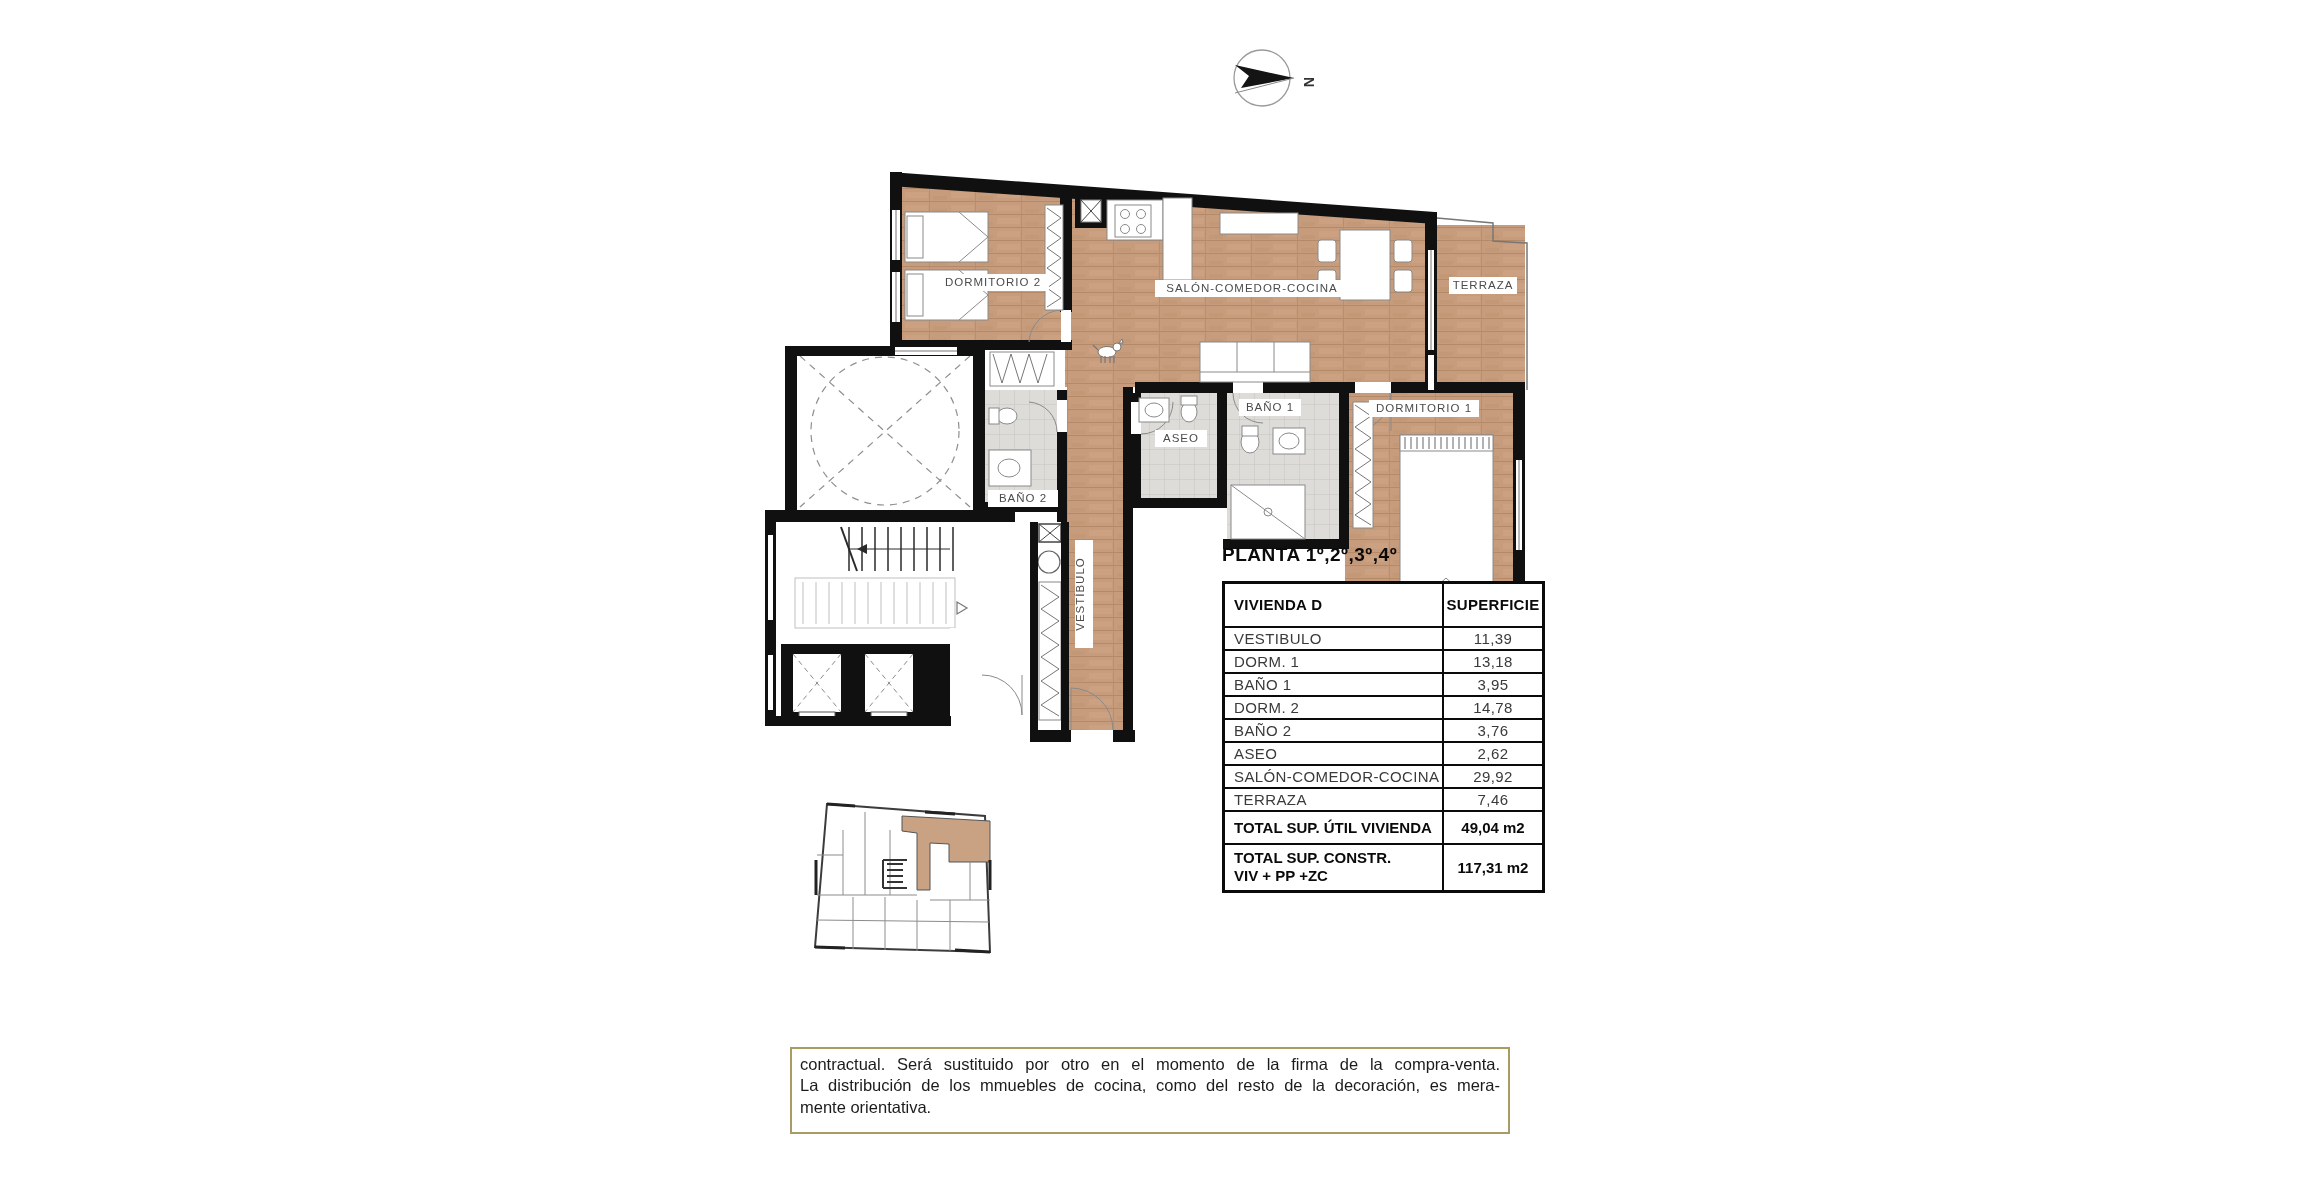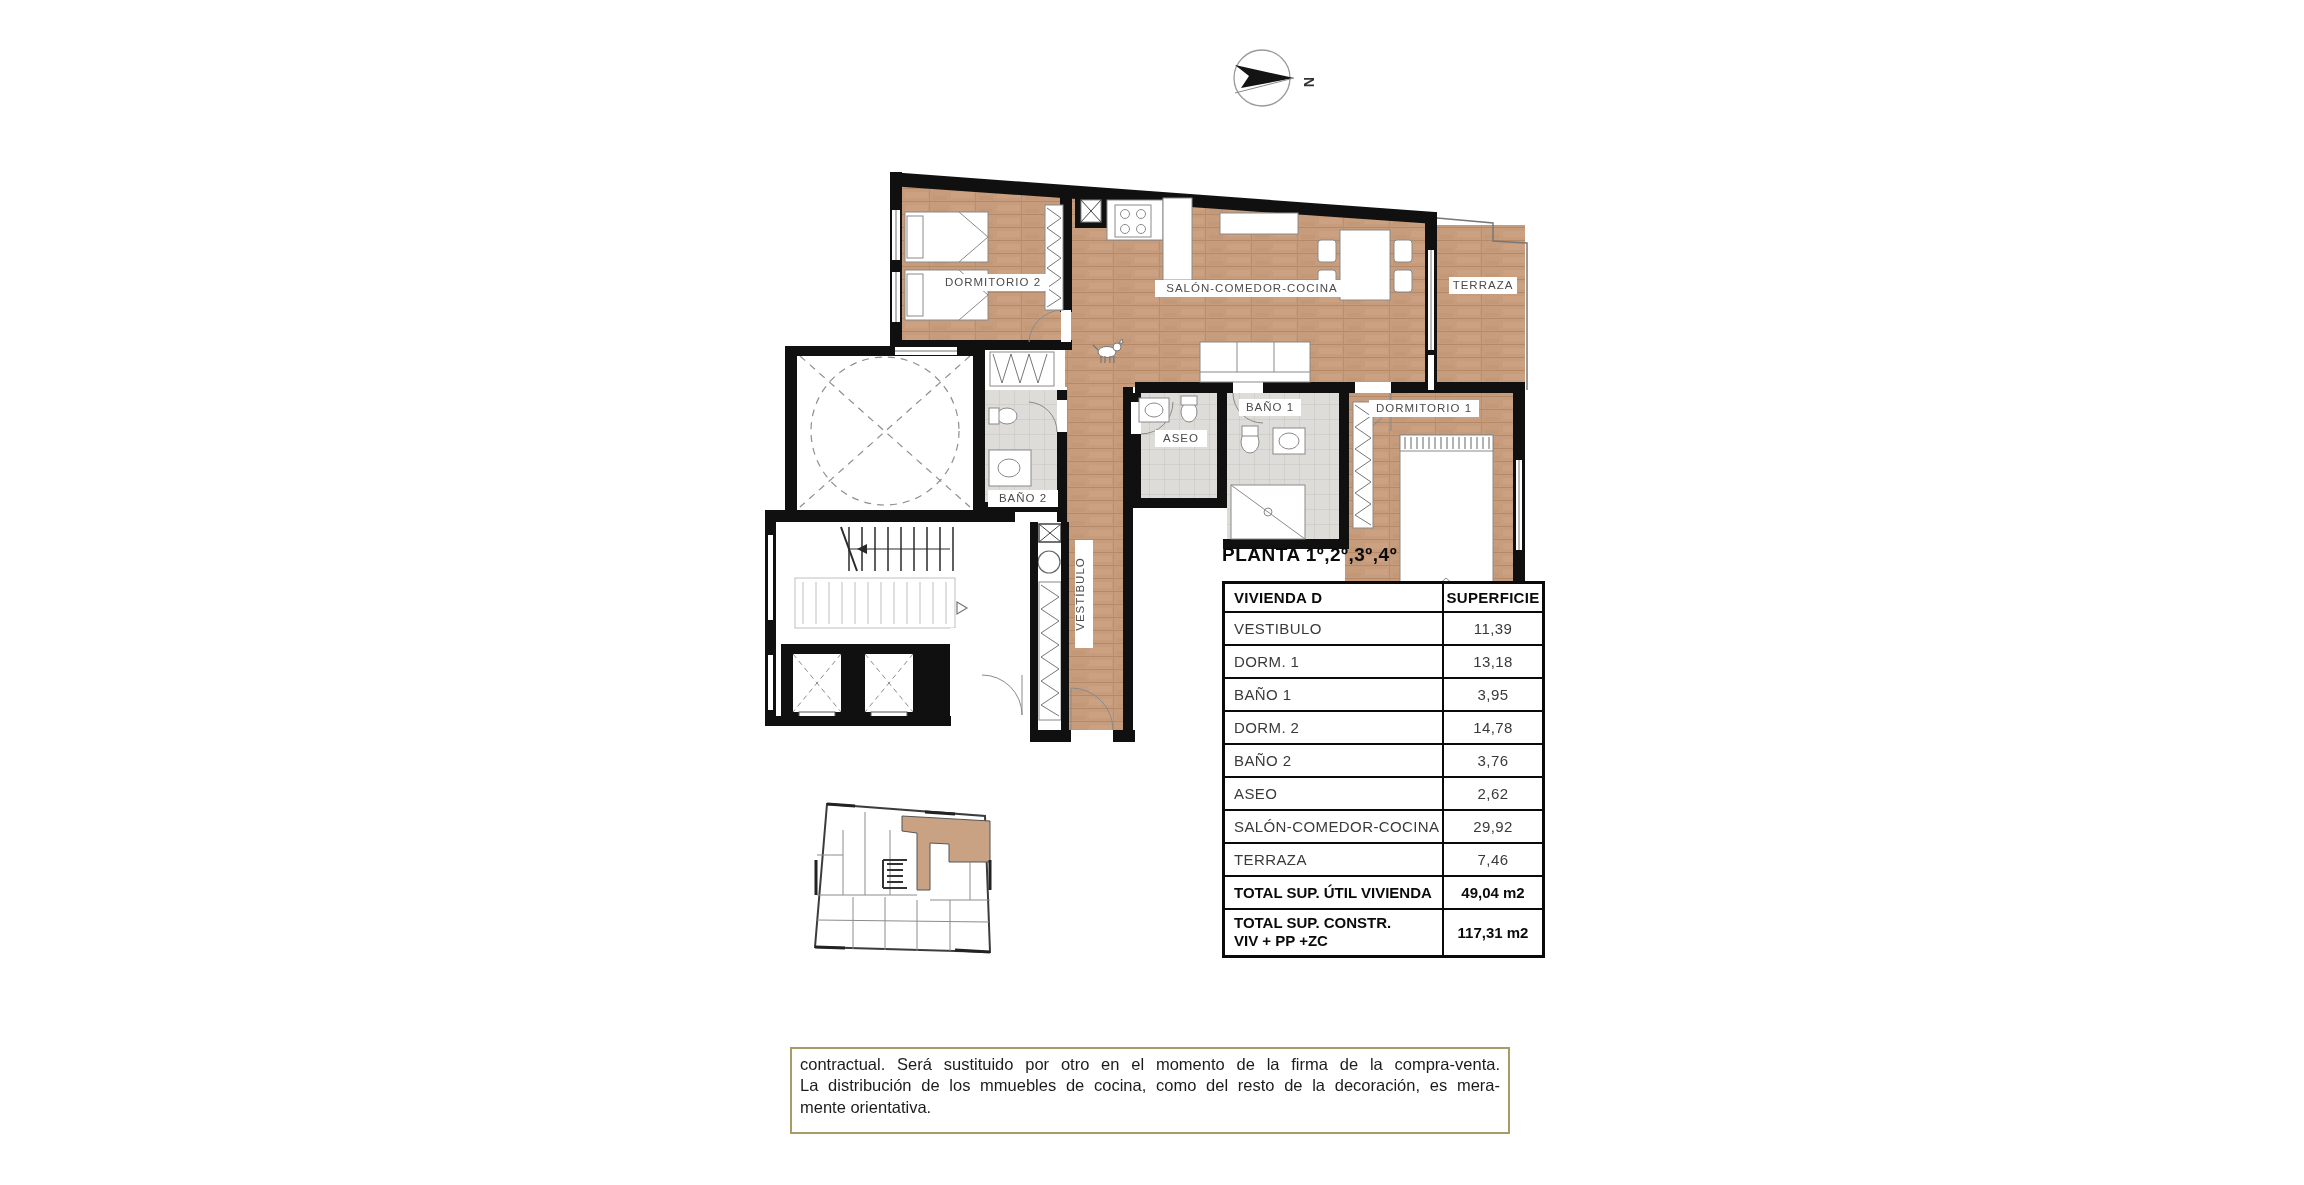--- a/index.html
+++ b/index.html
@@ -9,22 +9,22 @@
 
   
   .plan-title{left:1222px;top:544px;font-size:19px;font-weight:bold;color:#0a0a0a;letter-spacing:.5px;}
 
   
   .area-table{left:1222px;top:581px;border-collapse:collapse;background:#fff;}
   .area-table td,.area-table th{border:2px solid #0a0a0a;font-size:15px;vertical-align:middle;}
   .area-table{border:3px solid #0a0a0a;}
   .col-name{width:208px;text-align:left;padding:0 0 0 9px;}
   .col-val{width:96px;text-align:center;border-radius:16px;}
-  .hdr{height:29px;font-size:16px;font-weight:bold;color:#0a0a0a;letter-spacing:.3px;}
-  .row{height:33px;color:#3a3a3a;letter-spacing:.4px;}
+  .hdr{height:44px;font-size:16px;font-weight:bold;color:#0a0a0a;letter-spacing:.3px;}
+  .row{height:23px;color:#3a3a3a;letter-spacing:.4px;}
   .row .col-val{color:#3a3a3a;}
   .total{height:33px;font-weight:bold;color:#0a0a0a;}
   .total2{height:48px;font-weight:bold;color:#0a0a0a;}
   .total2 .col-name{line-height:1.25;}
 
   
   .disclaimer{left:790px;top:1047px;width:700px;border:2px solid #a89b63;background:#fff;
               padding:5px 8px 14px 8px;font-size:16.5px;line-height:1.3;color:#1c1c1c;}
   .disclaimer .jline{text-align:justify;-moz-text-align-last:justify;text-align-last:justify;white-space:normal;}
   .disclaimer .lline{text-align:left;}

